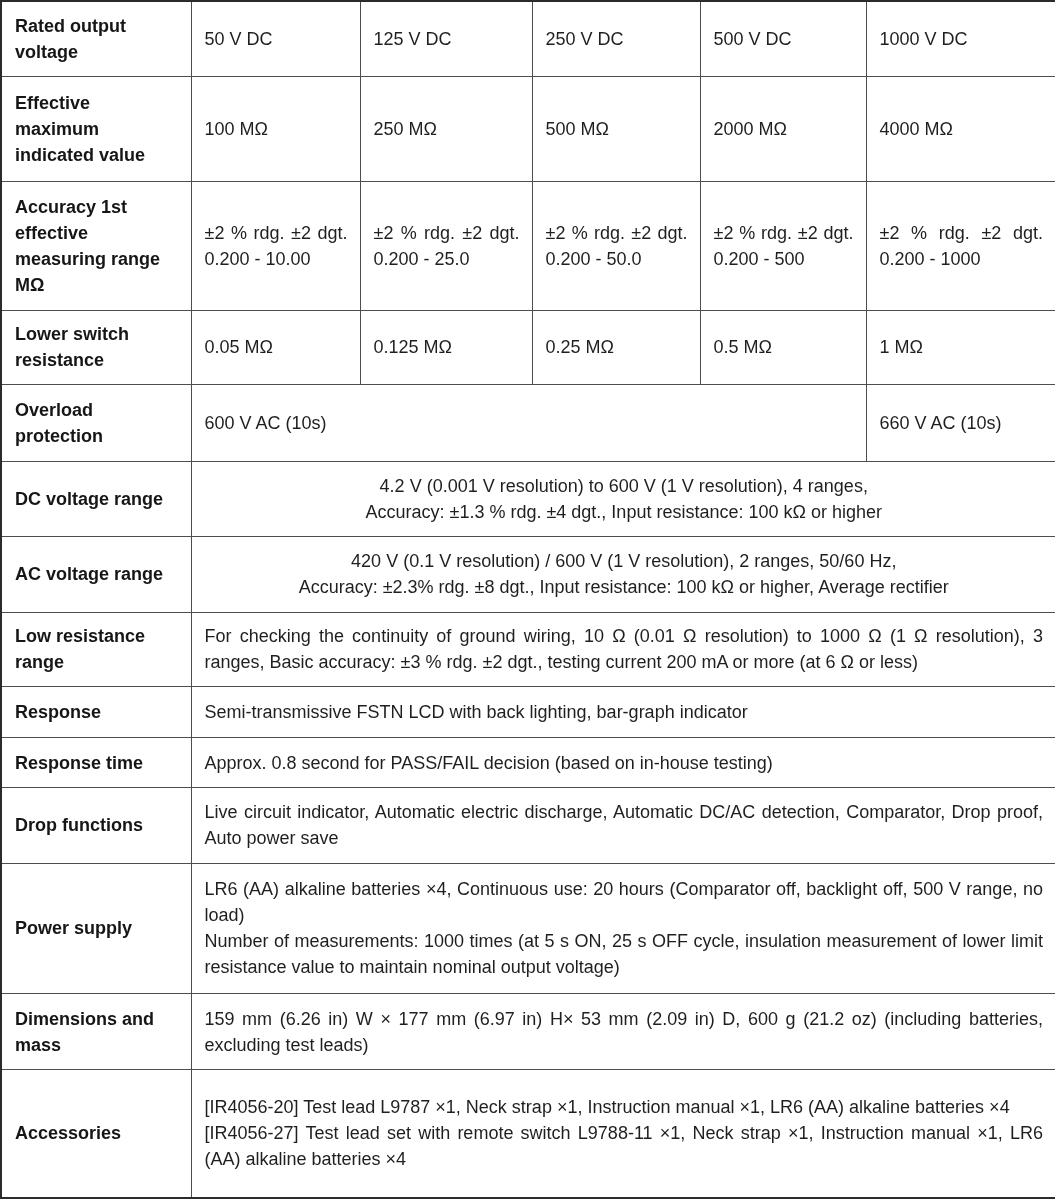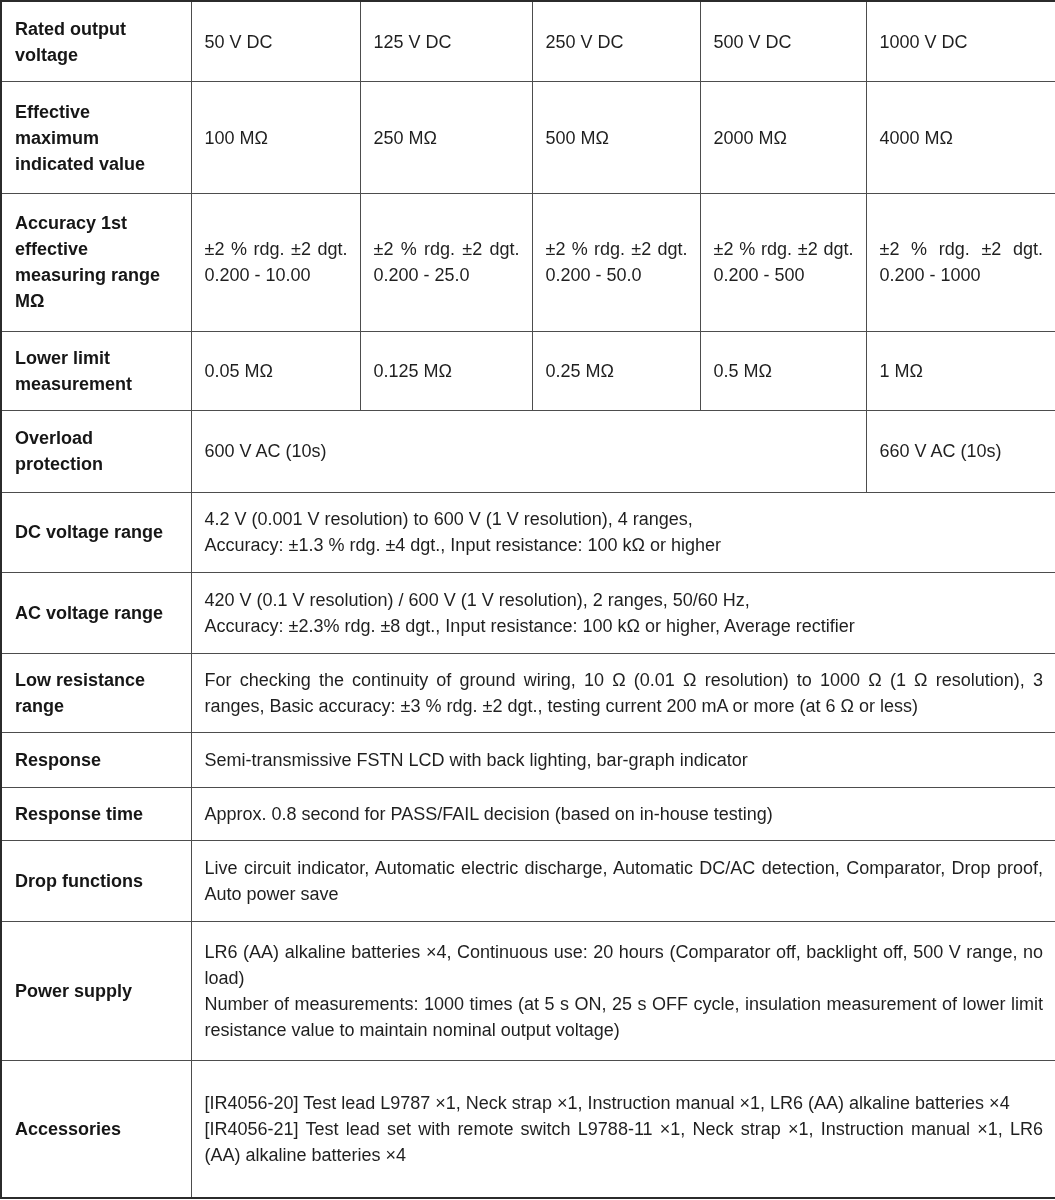--- a/index.html
+++ b/index.html
@@ -36,21 +36,21 @@
   td.value-cell {
     font-weight: normal;
   }
   td.just {
     text-align: justify;
   }
   td.value-cell .para {
     text-align: justify;
   }
   td.value-cell .line {
-    text-align: left;
+    text-align: center;
   }
   
   tr.r1  { height: 74px; }
   tr.r2  { height: 103px; }
   tr.r3  { height: 126px; }
   tr.r4  { height: 73px; }
   tr.r5  { height: 75px; }
   tr.r6  { height: 74px; padding-left: 16px; }
   tr.r7  { height: 74px; }
   tr.r8  { height: 73px; padding-left: 28px; }
@@ -96,21 +96,21 @@
   <tr class="r3">
     <td class="label-cell">Accuracy 1st effective measuring range MΩ</td>
     <td class="value-cell just">±2 % rdg. ±2 dgt. 0.200 - 10.00</td>
     <td class="value-cell just">±2 % rdg. ±2 dgt. 0.200 - 25.0</td>
     <td class="value-cell just">±2 % rdg. ±2 dgt. 0.200 - 50.0</td>
     <td class="value-cell just">±2 % rdg. ±2 dgt. 0.200 - 500</td>
     <td class="value-cell just">±2 % rdg. ±2 dgt. 0.200 - 1000</td>
   </tr>
 
   <tr class="r4">
-    <td class="label-cell">Lower limit measurement</td>
+    <td class="label-cell">Lower switch resistance</td>
     <td class="value-cell">0.05 MΩ</td>
     <td class="value-cell">0.125 MΩ</td>
     <td class="value-cell">0.25 MΩ</td>
     <td class="value-cell">0.5 MΩ</td>
     <td class="value-cell">1 MΩ</td>
   </tr>
 
   <tr class="r5">
     <td class="label-cell">Overload protection</td>
     <td class="value-cell" colspan="4">600 V AC (10s)</td>
@@ -154,22 +154,26 @@
   </tr>
 
   <tr class="r12">
     <td class="label-cell">Power supply</td>
     <td class="value-cell" colspan="5">
       <div class="para">LR6 (AA) alkaline batteries ×4, Continuous use: 20 hours (Comparator off, backlight off, 500 V range, no load)</div>
       <div class="para">Number of measurements: 1000 times (at 5 s ON, 25 s OFF cycle, insulation measurement of lower limit resistance value to maintain nominal output voltage)</div>
     </td>
   </tr>
 
+  <tr class="r13">
+    <td class="label-cell">Dimensions and mass</td>
+    <td class="value-cell just" colspan="5">159 mm (6.26 in) W × 177 mm (6.97 in) H× 53 mm (2.09 in) D, 600 g (21.2 oz) (including batteries, excluding test leads)</td>
+  </tr>
 
   <tr class="r14">
     <td class="label-cell">Accessories</td>
     <td class="value-cell" colspan="5">
       <div class="para">[IR4056-20] Test lead L9787 ×1, Neck strap ×1, Instruction manual ×1, LR6 (AA) alkaline batteries ×4</div>
-      <div class="para">[IR4056-21] Test lead set with remote switch L9788-11 ×1, Neck strap ×1, Instruction manual ×1, LR6 (AA) alkaline batteries ×4</div>
+      <div class="para">[IR4056-27] Test lead set with remote switch L9788-11 ×1, Neck strap ×1, Instruction manual ×1, LR6 (AA) alkaline batteries ×4</div>
     </td>
   </tr>
 </tbody>
   </table>
 
 </body></html>

